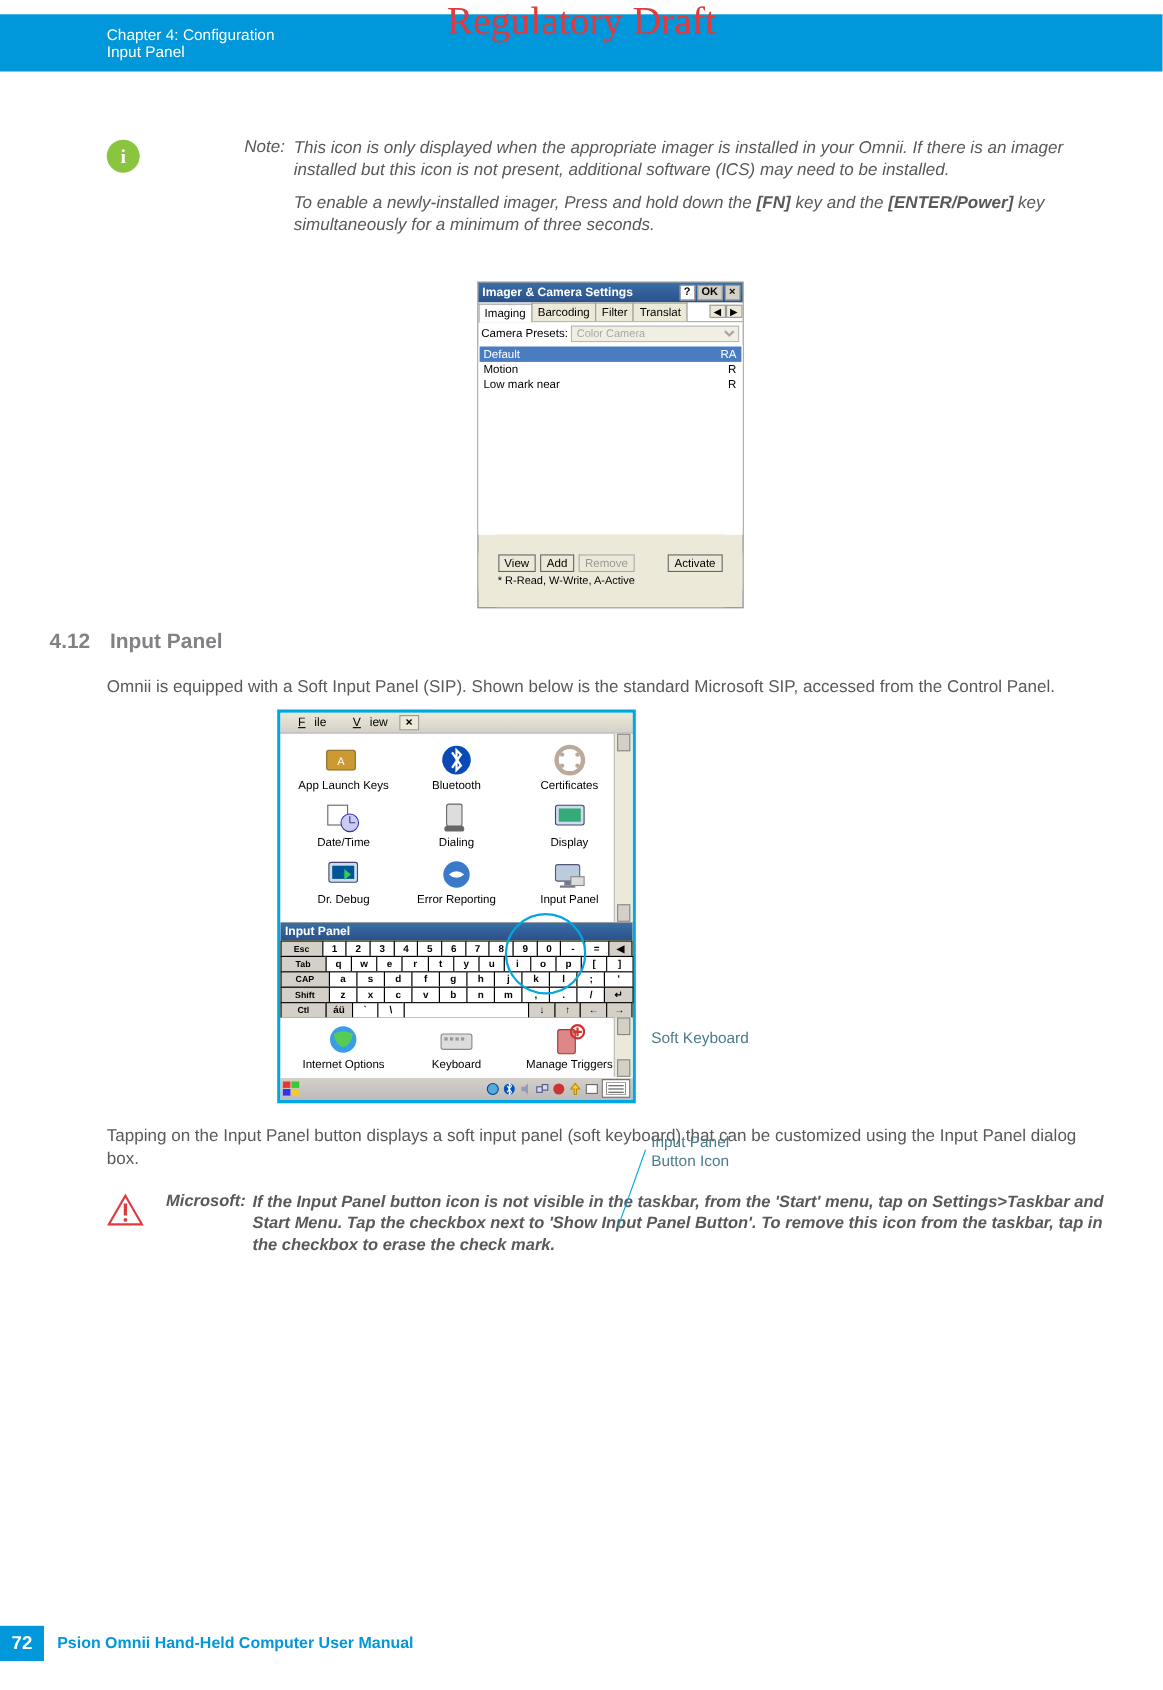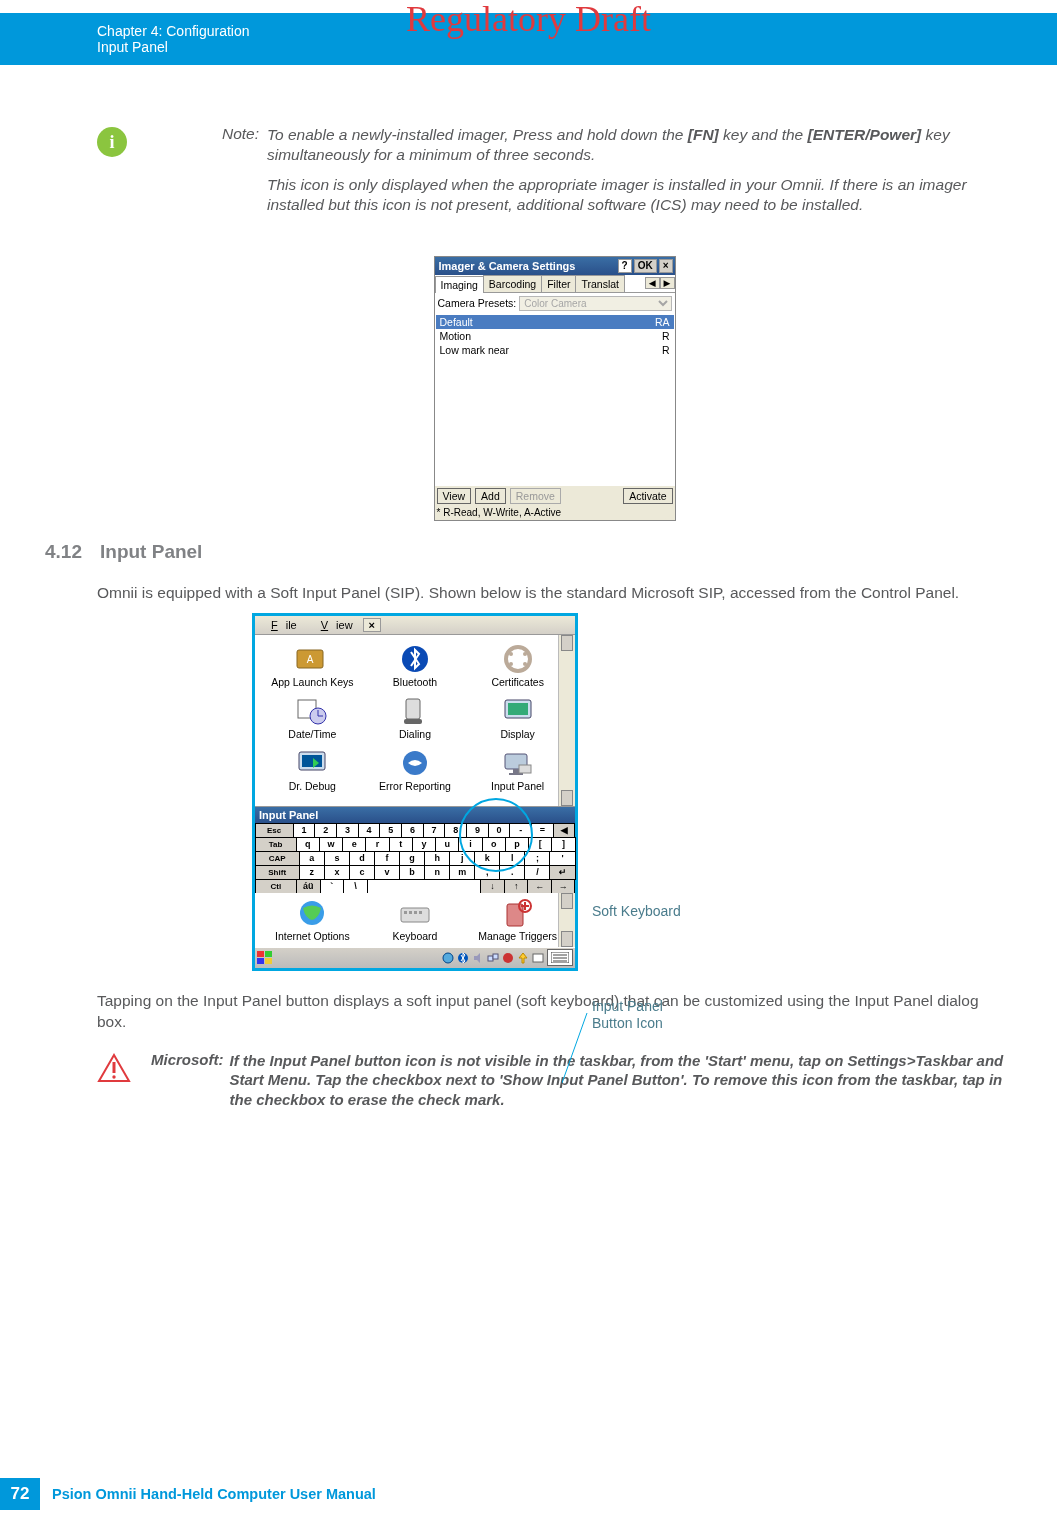--- a/index.html
+++ b/index.html
@@ -138,21 +138,21 @@
   .list-box {
     background: #fff;
     border: 1px solid #fff;
     height: 170px;
     font-size: 10.5px;
   }
   .list-box .row { display: flex; padding: 1px 4px; }
   .list-box .row.sel { background: #4a7cc1; color: #fff; }
   .list-box .row .c1 { flex: 1; }
   .bottom-bar {
-    padding: 2px;
+    padding: 18px;
     background: #ece9d8;
     border-radius: 18px;
   }
   .bottom-bar .btns { display: flex; gap: 4px; }
   .bottom-bar .btn { border: 1px solid #666; background: #ece9d8; padding: 1px 5px; font-size: 10.5px; }
   .bottom-bar .btn.disabled { color: #999; border-color: #aaa; }
   .bottom-bar .footnote { font-size: 10px; margin-top: 3px; }
   .section-heading {
     display: flex;
     color: #808285;
@@ -309,24 +309,24 @@
   <div>Chapter 4:  Configuration</div>
   <div>Input Panel</div>
 </div>
 
 <div class="page-body">
 
   <div class="note-block">
     <div class="info-icon">i</div>
     <div class="note-label">Note:</div>
     <div class="note-text">
+      <p><span>This icon is only displayed when the appropriate imager is installed in your Omnii. If there is an imager installed but this icon is not present, additional software (ICS) may need to be installed.</span></p>
       <p>
         <span>To enable a newly-installed imager, Press and hold down the </span><span class="bold-i">[FN]</span><span> key and the </span><span class="bold-i">[ENTER/Power]</span><span> key simultaneously for a minimum of three seconds.</span>
       </p>
-      <p><span>This icon is only displayed when the appropriate imager is installed in your Omnii. If there is an imager installed but this icon is not present, additional software (ICS) may need to be installed.</span></p>
     </div>
   </div>
 
   <div class="screenshot-1">
     <div class="titlebar">
       <span class="title">Imager &amp; Camera Settings</span>
       <span class="q">?</span>
       <span class="ok">OK</span>
       <span class="x">×</span>
     </div>

